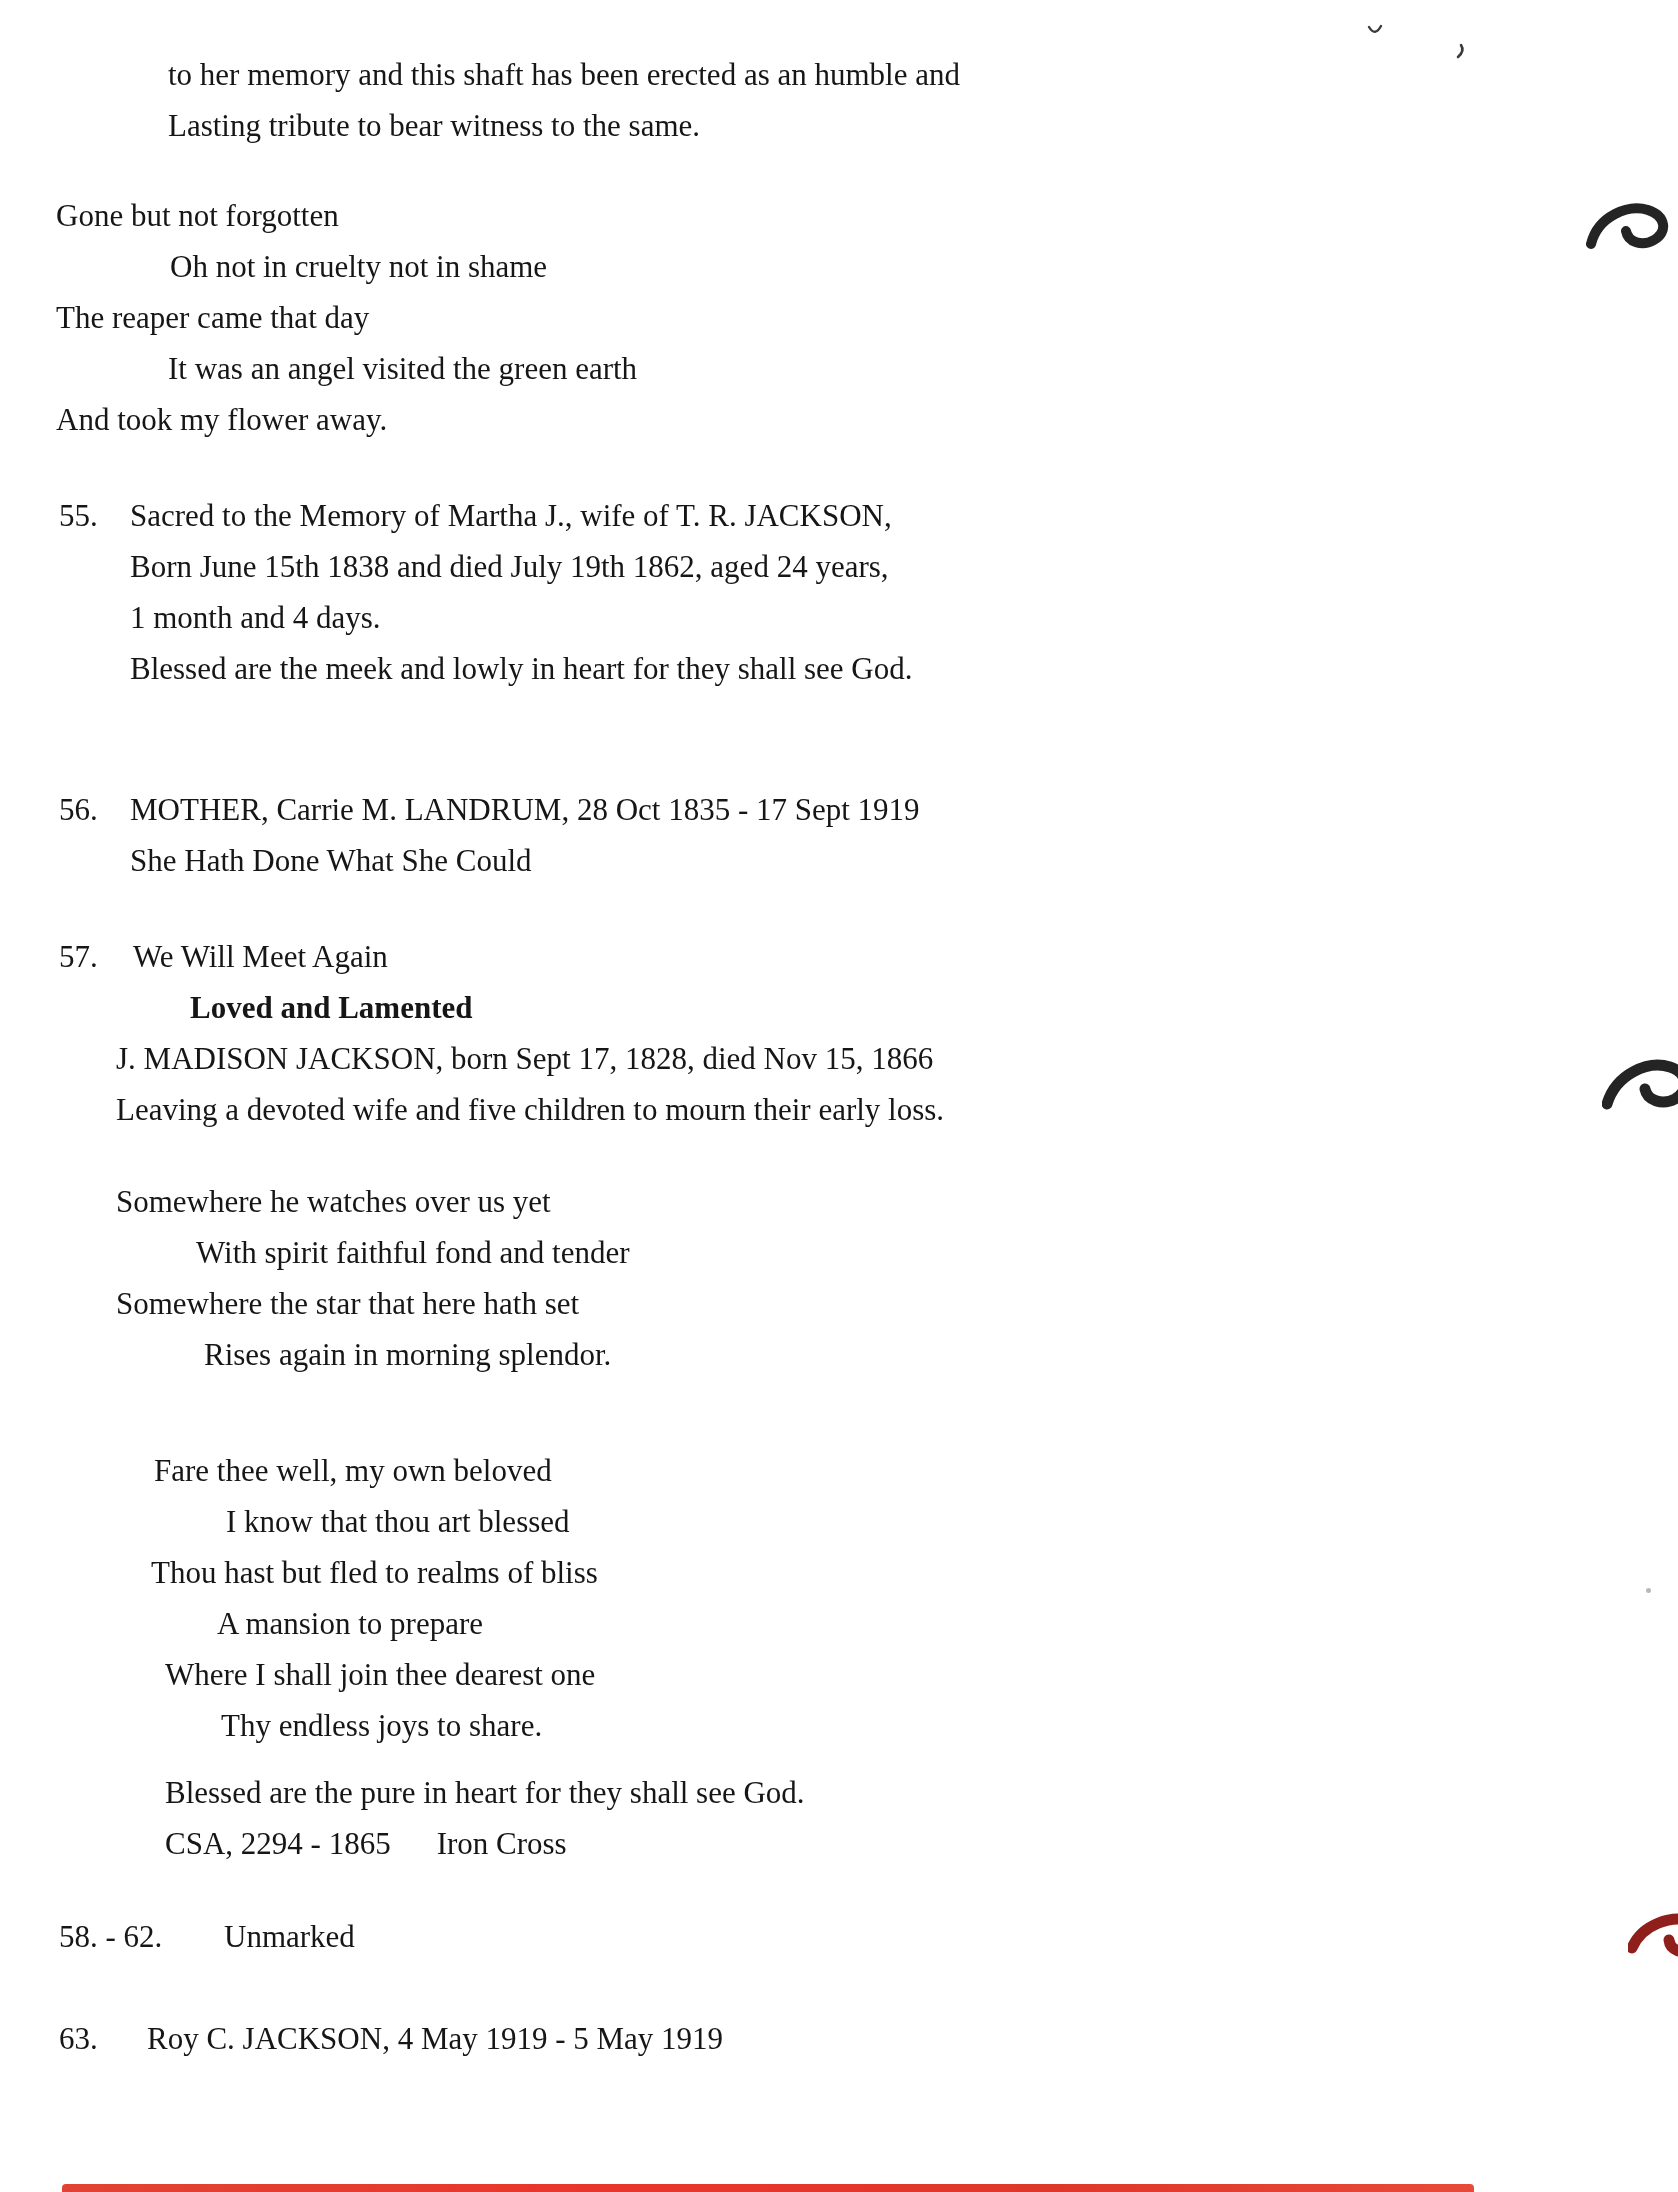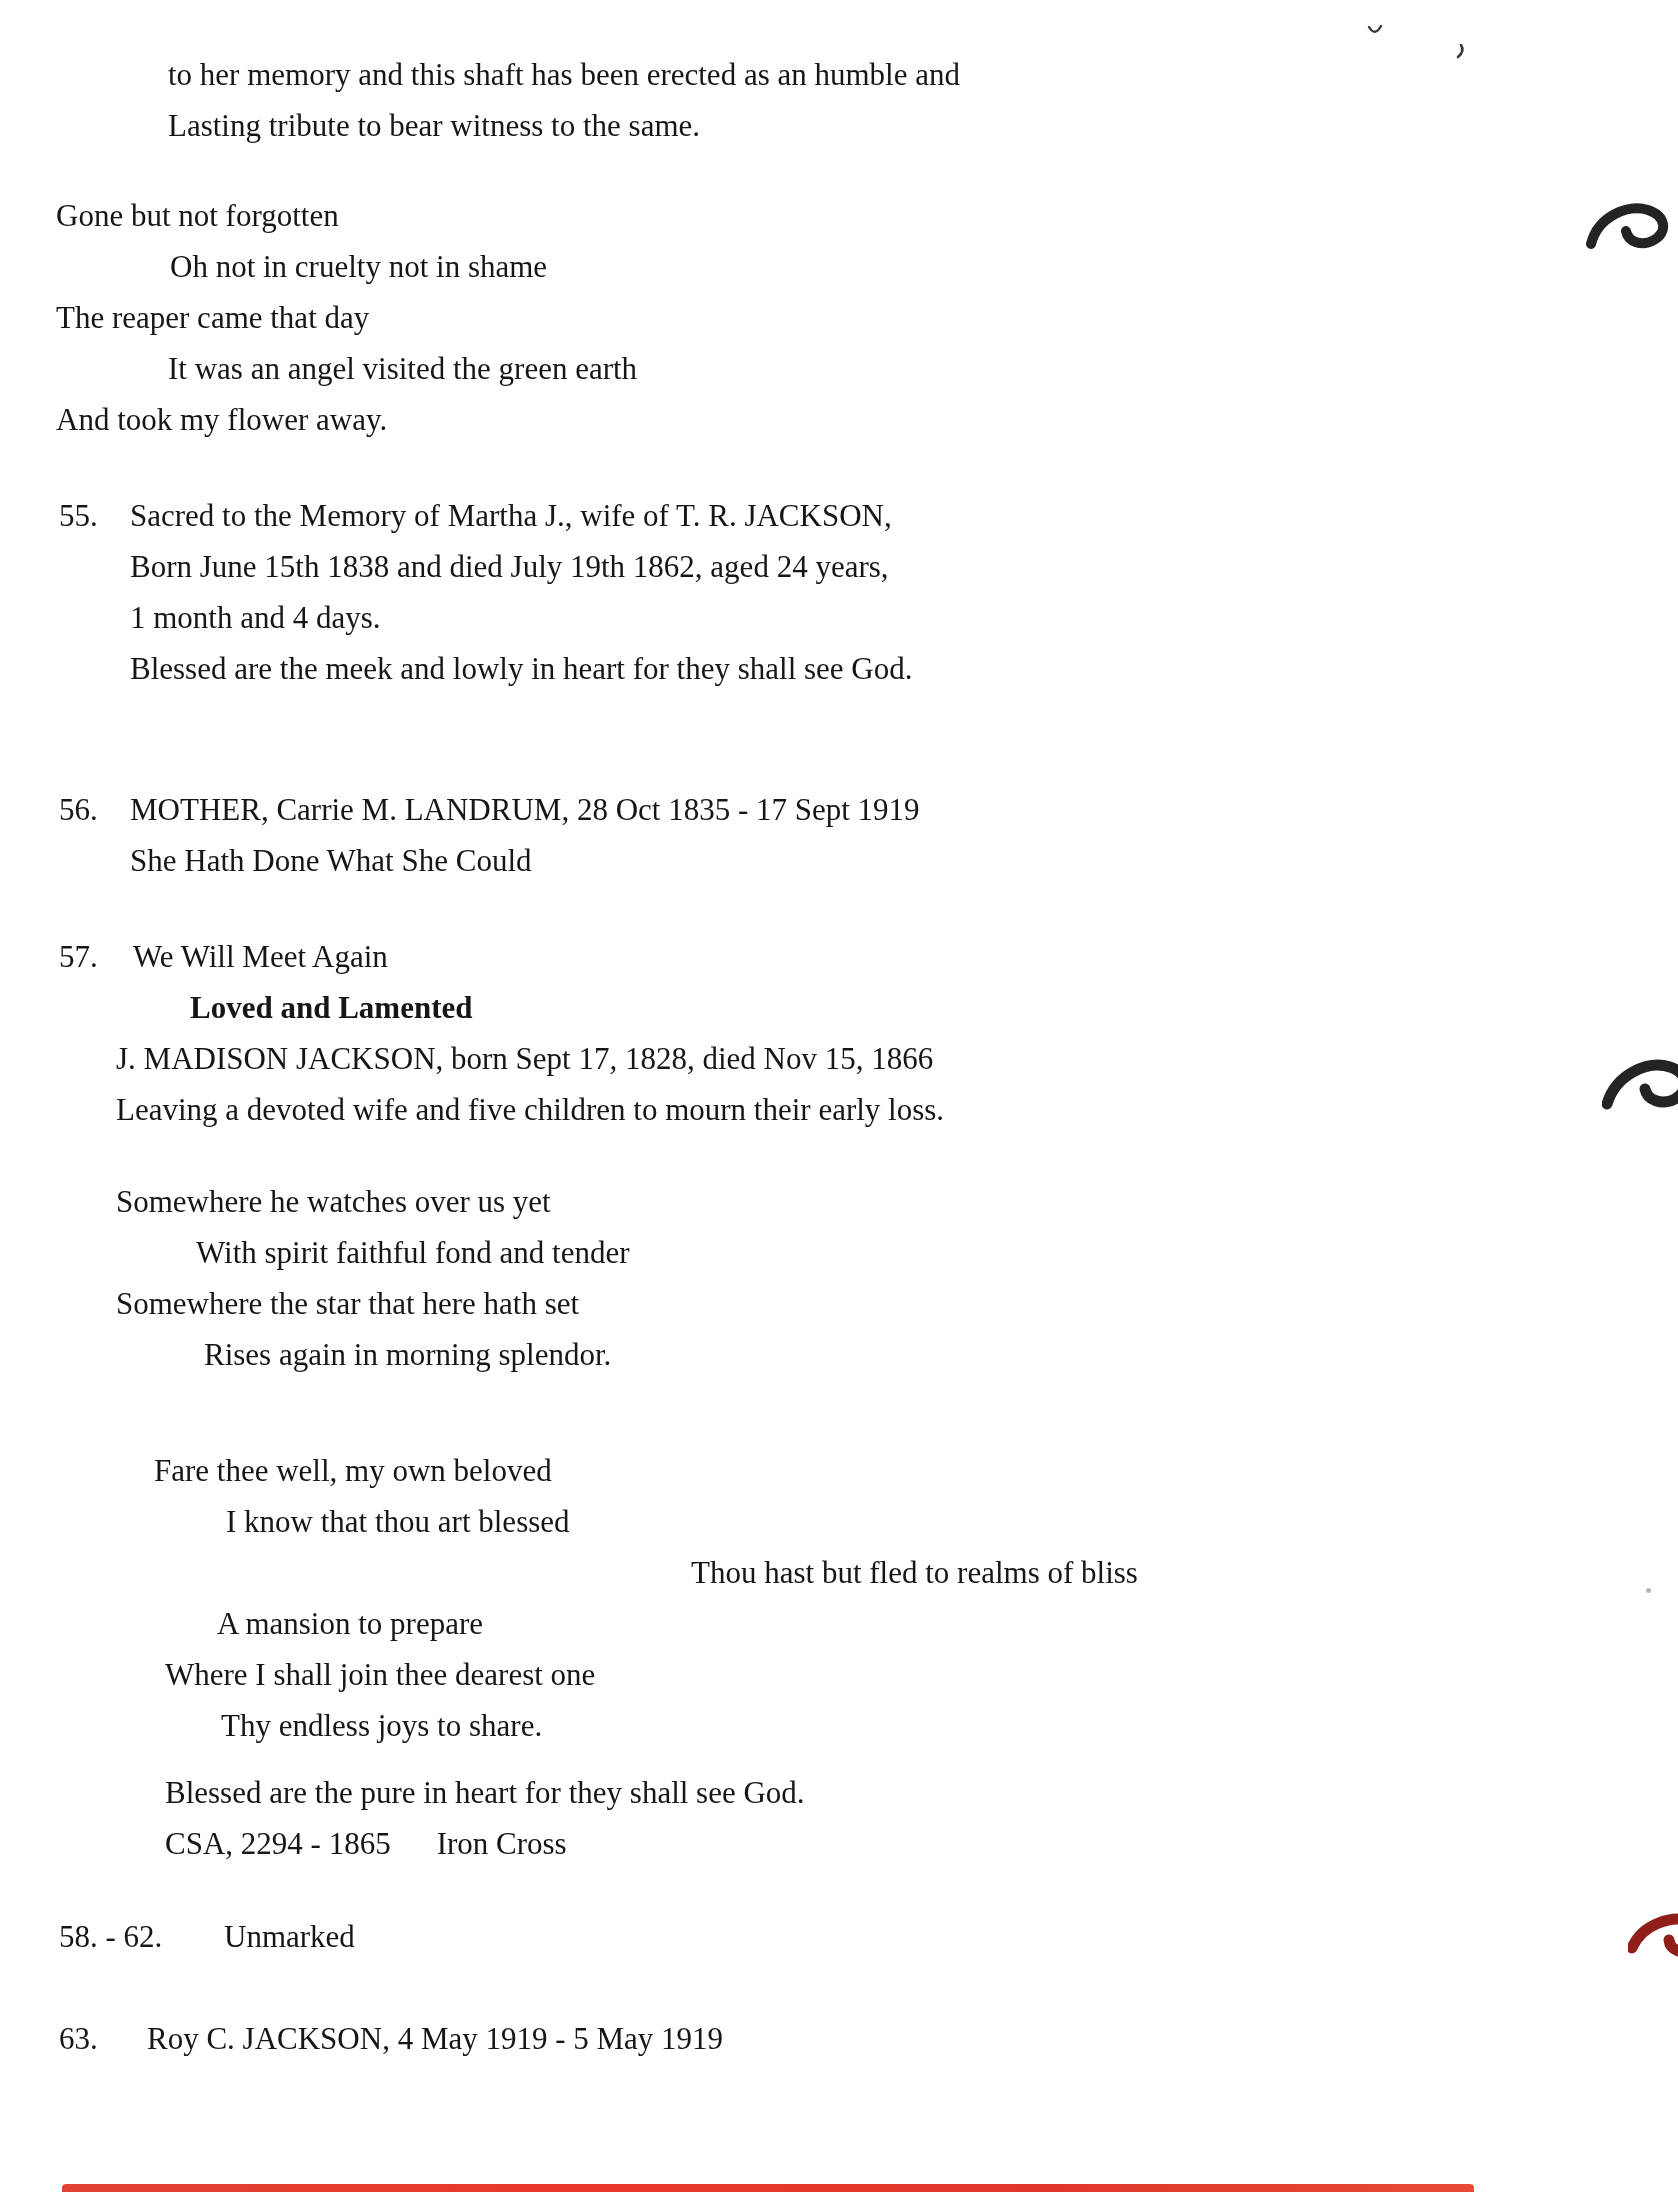--- a/index.html
+++ b/index.html
@@ -18,21 +18,21 @@
     line-height: 51px;
   }
   .block { position: absolute; left: 0; width: 100%; white-space: nowrap; }
   .line { white-space: nowrap; }
   .num  { position: absolute; left: 59px; top: 0; }
   .i122 { padding-left: 56px; }
   .i130 { padding-left: 130px; }
   .i133 { padding-left: 133px; }
   .i140 { padding-left: 72px; margin-left: 44px; }
   .i147 { padding-left: 147px; }
-  .i151 { padding-left: 151px; text-align: center; }
+  .i151 { padding-left: 151px; }
   .i154 { padding-left: 154px; }
   .i165 { padding-left: 165px; }
   .i168 { padding-left: 168px; }
   .i170 { padding-left: 170px; }
   .i190 { padding-left: 190px; font-weight: bold; }
   .i196 { padding-left: 196px; }
   .i204 { padding-left: 204px; }
   .i217 { padding-left: 217px; }
   .i221 { padding-left: 221px; }
   .i224 { padding-left: 224px; }

